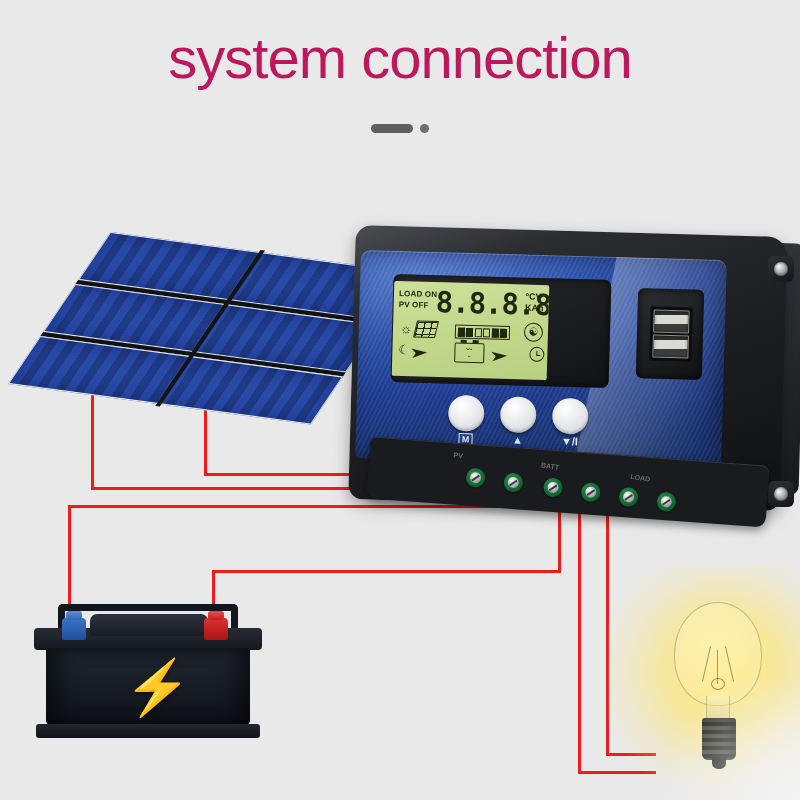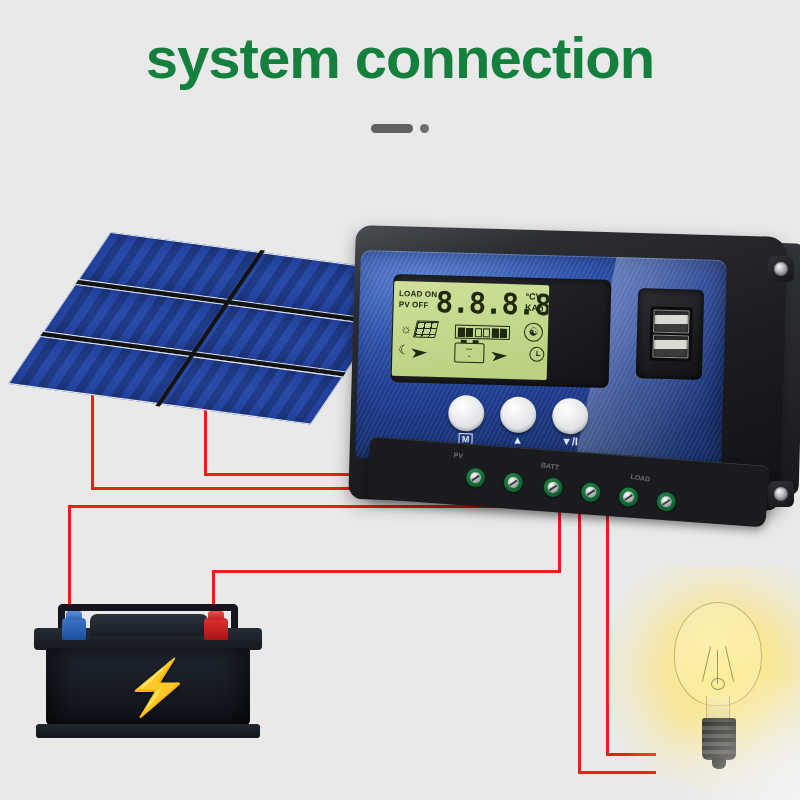--- a/index.html
+++ b/index.html
@@ -10,23 +10,23 @@
     overflow:hidden;
     position:relative;
   }
   #stage { position:absolute; inset:0; width:800px; height:800px; }
 
   
   #title {
     position:absolute; left:0; top:24px; width:800px;
     text-align:center;
     font-size:58px;
-    font-weight:700;
+    font-weight:400;
     letter-spacing:-1px;
-    color:#15803d;
+    color:#be185d;
     font-family:"Liberation Sans", sans-serif;
   }
   #pager {
     position:absolute; left:0; top:124px; width:800px;
     display:flex; justify-content:center; align-items:center; gap:7px;
   }
   #pager .pill { width:42px; height:9px; border-radius:5px; background:#606060; }
   #pager .dot  { width:9px;  height:9px; border-radius:50%; background:#6f6f6f; }
 
   

